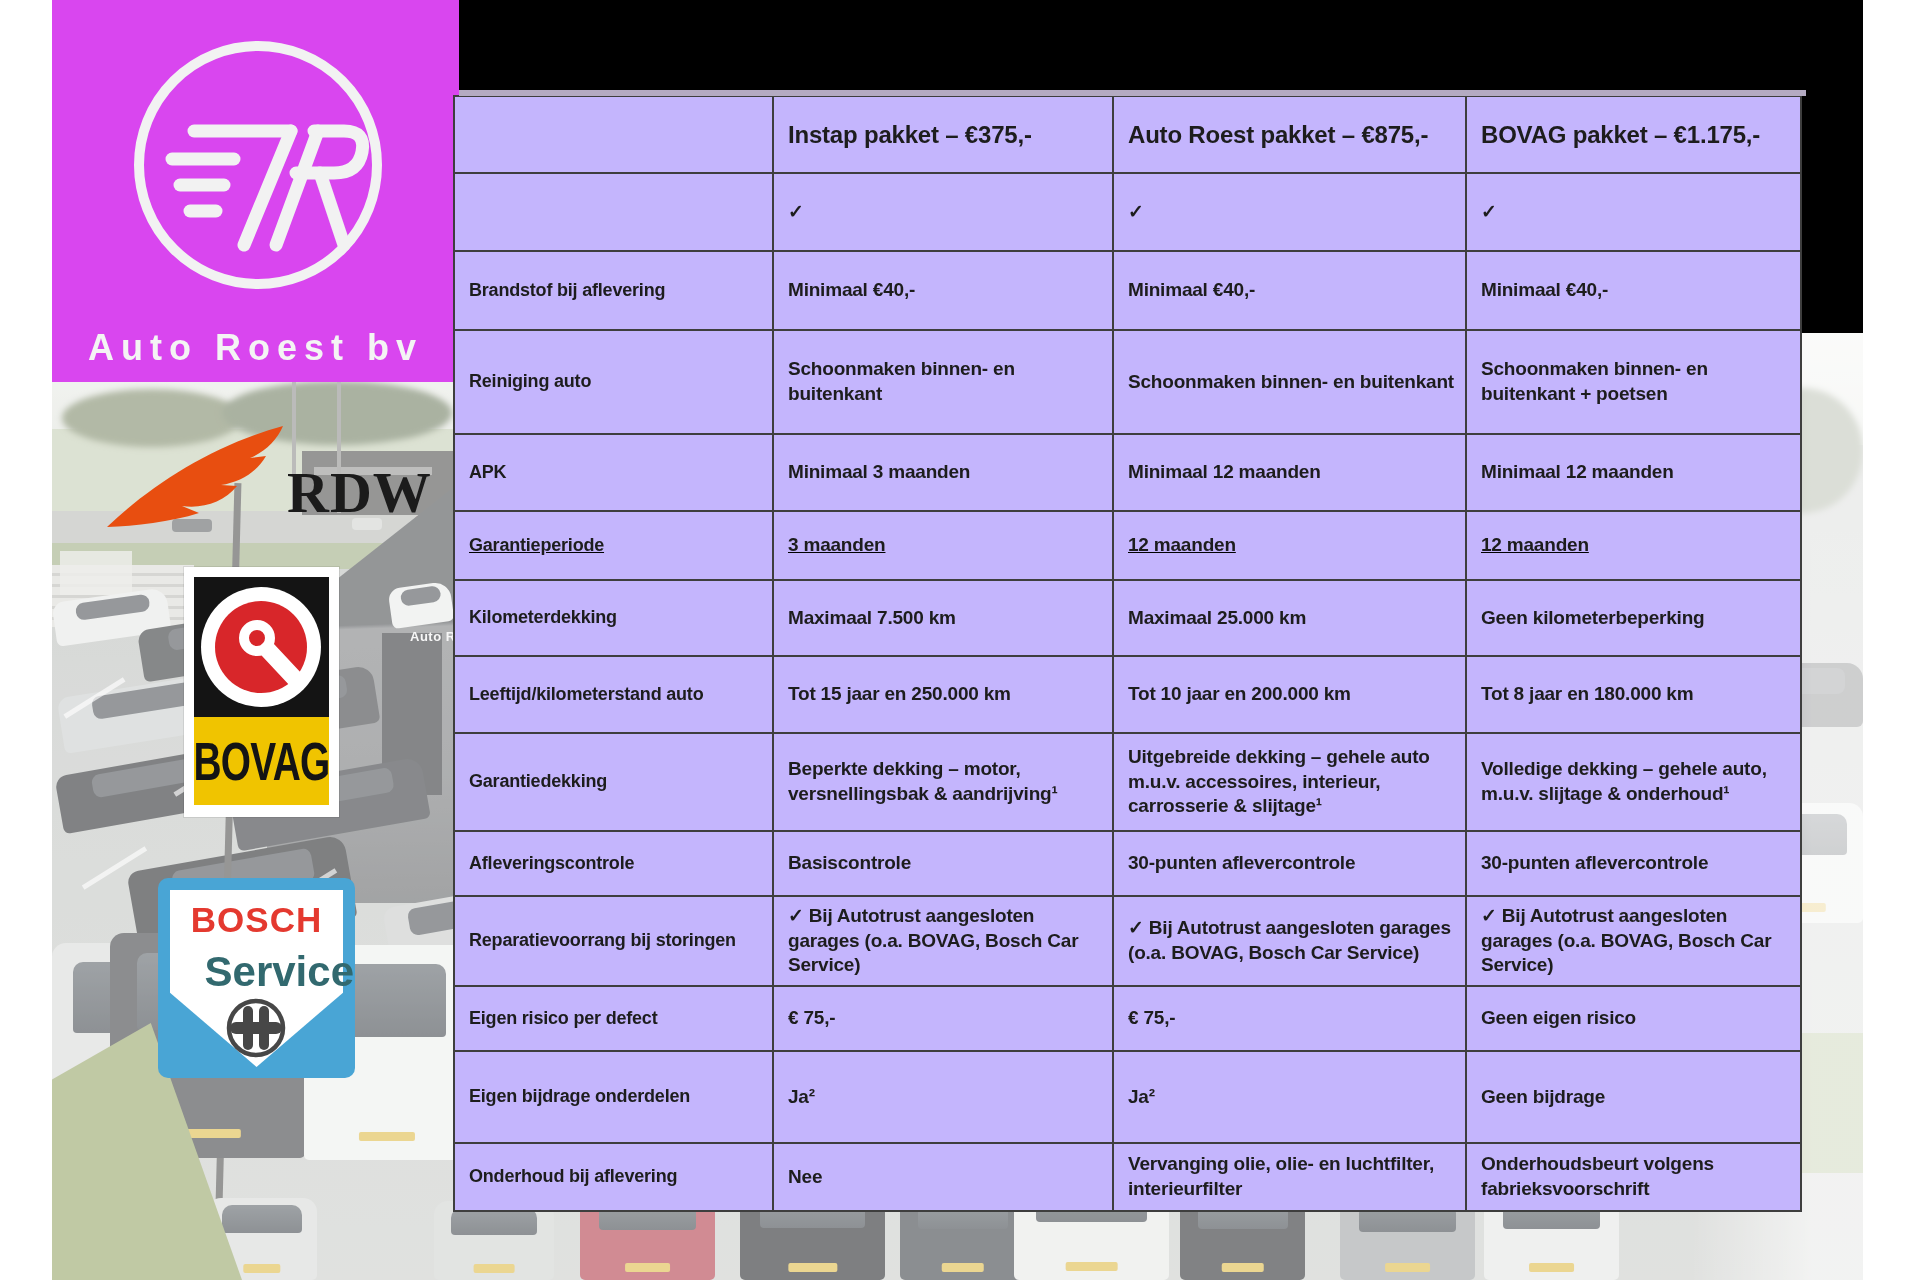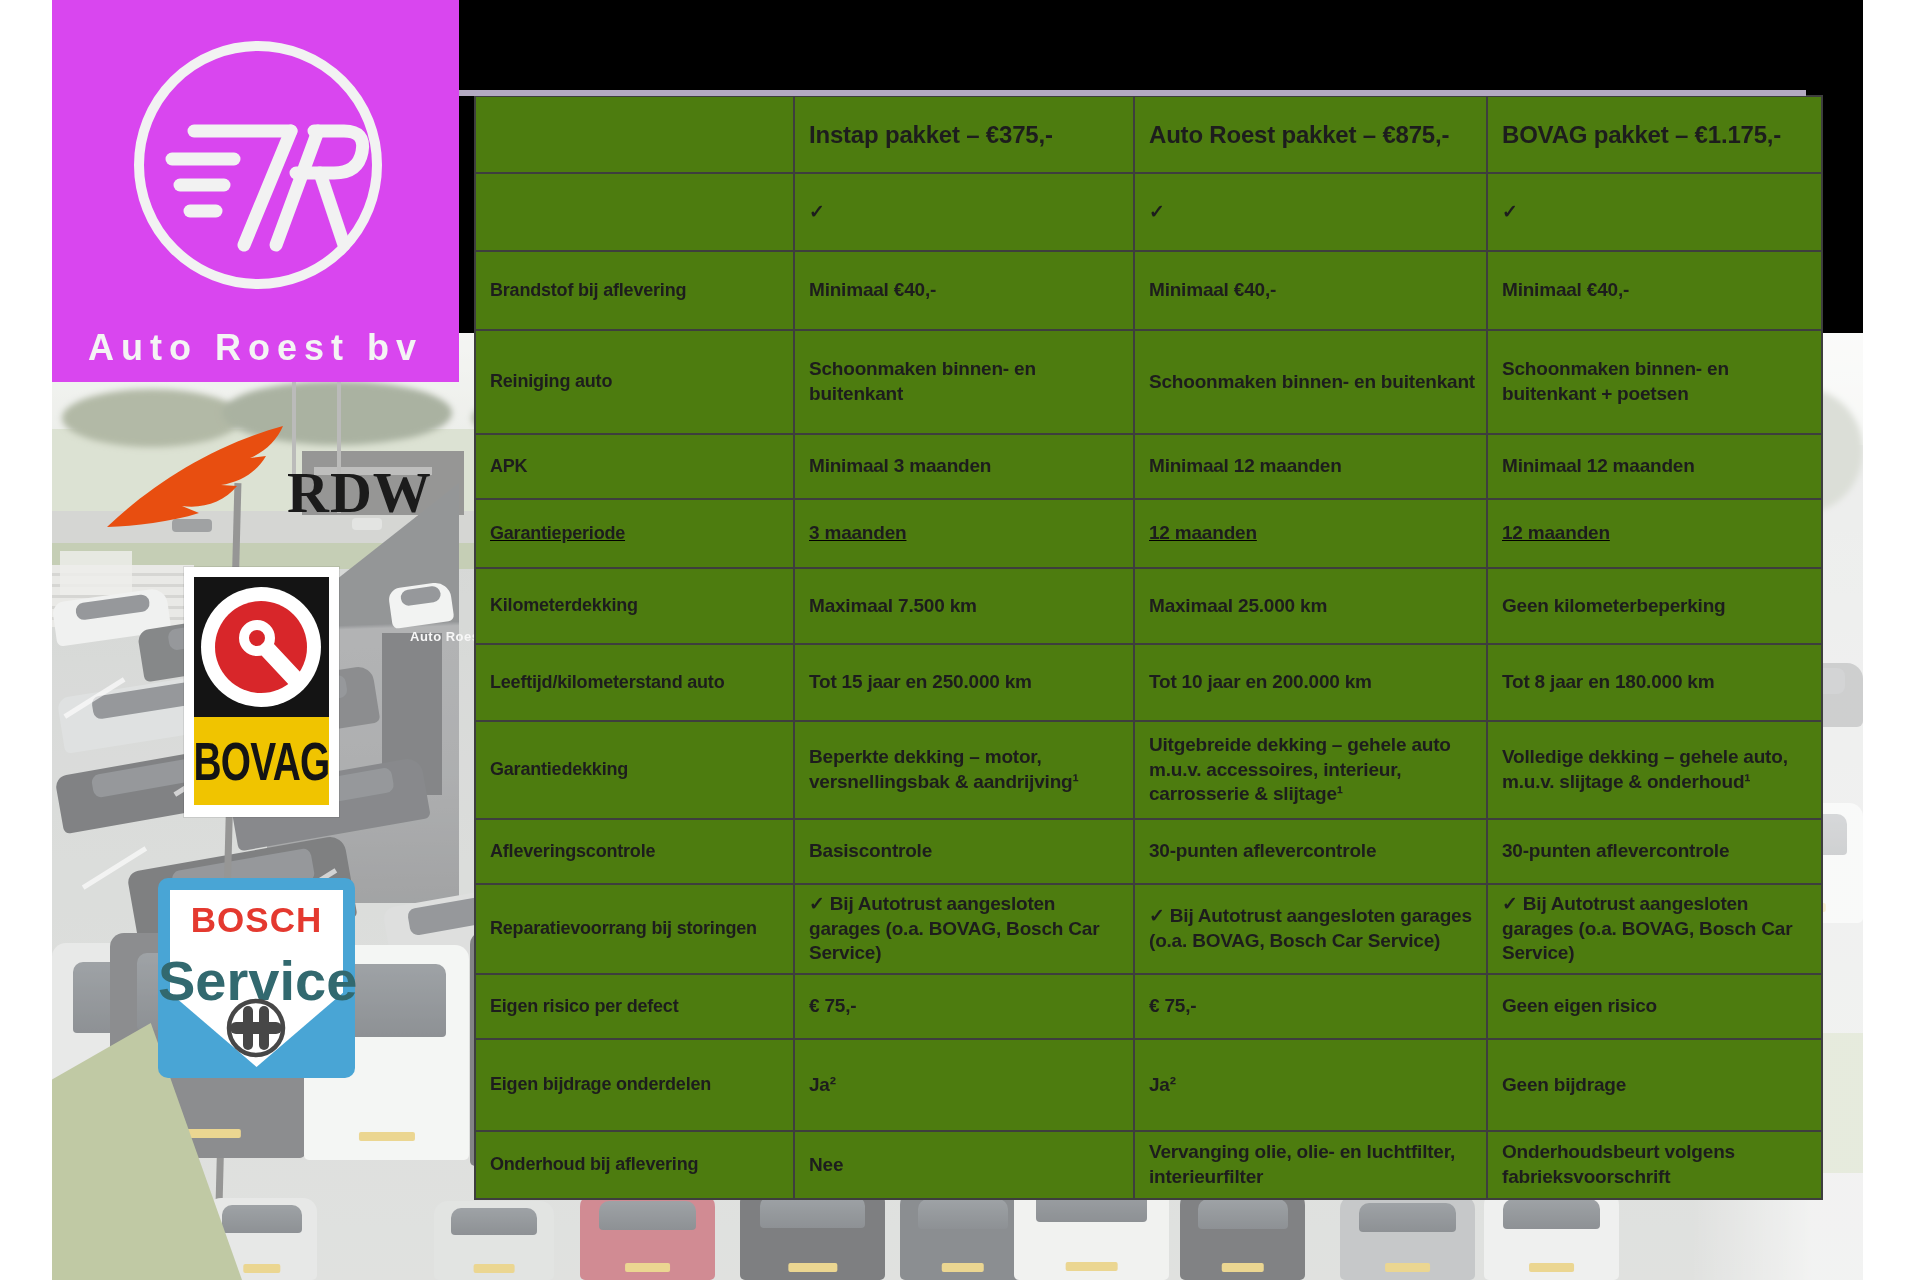--- a/index.html
+++ b/index.html
@@ -60,35 +60,35 @@
   .bovag-yellow{position:absolute;left:10px;top:150px;width:135px;height:88px;background:#f0c400;
                 display:flex;align-items:center;justify-content:center;overflow:hidden;}
   .bovag-word{font-size:54px;font-weight:800;color:#141414;transform:scaleX(.72);letter-spacing:-1px;}
   .bosch{position:absolute;left:158px;top:878px;width:197px;height:200px;background:#49a5d5;
          border-radius:10px;z-index:4;}
   .bosch-pennant{position:absolute;left:12px;top:12px;width:173px;height:177px;background:#ffffff;
                  clip-path:polygon(0 0,100% 0,100% 58%,50% 100%,0 58%);}
   .bosch-word1{position:absolute;left:0;right:0;top:22px;text-align:center;
                font-size:35px;font-weight:800;color:#e4392f;letter-spacing:1px;}
   .bosch-word2{position:absolute;left:0;right:1px;top:70px;text-align:right;
-               font-size:56px;font-weight:bold;color:#32696f;}
+               font-size:42px;font-weight:bold;color:#32696f;}
   .bosch-armature{position:absolute;left:66px;top:118px;}
 
   
   .table-topline{position:absolute;left:459px;top:90px;width:1347px;height:6px;background:#b4aac2;z-index:6;}
-  table.pkg{position:absolute;left:474px;top:95px;width:1347px;height:1093px;z-index:5;
-            border-collapse:collapse;table-layout:fixed;background:#4d7c0f;}
+  table.pkg{position:absolute;left:453px;top:95px;width:1347px;height:1093px;z-index:5;
+            border-collapse:collapse;table-layout:fixed;background:#c4b5fd;}
   .pkg th,.pkg td{border:2px solid #3e3e3e;padding:4px 10px 4px 14px;vertical-align:middle;
                   text-align:left;color:#1d1d1d;font-weight:bold;letter-spacing:-0.2px;line-height:1.3;
                   overflow:hidden;}
   .pkg thead th{font-size:24px;height:67px;}
   .pkg tbody th{font-size:18px;}
   .pkg tbody td{font-size:19px;}
   .pkg tbody tr:nth-child(1){height:78px;}  .pkg tbody tr:nth-child(2){height:79px;}
-  .pkg tbody tr:nth-child(3){height:104px;} .pkg tbody tr:nth-child(4){height:65px;border-radius:26px;}
+  .pkg tbody tr:nth-child(3){height:104px;} .pkg tbody tr:nth-child(4){height:77px;border-radius:26px;}
   .pkg tbody tr:nth-child(5){height:69px;text-decoration:underline;}  .pkg tbody tr:nth-child(6){height:76px;}
   .pkg tbody tr:nth-child(7){height:77px;}  .pkg tbody tr:nth-child(8){height:98px;}
   .pkg tbody tr:nth-child(9){height:65px;border-radius:17px;}  .pkg tbody tr:nth-child(10){height:90px;}
   .pkg tbody tr:nth-child(11){height:65px;} .pkg tbody tr:nth-child(12){height:92px;}
   .pkg tbody tr:nth-child(13){height:68px;}
 </style>
 </head>
 <body>
 
 <div class="stage">

